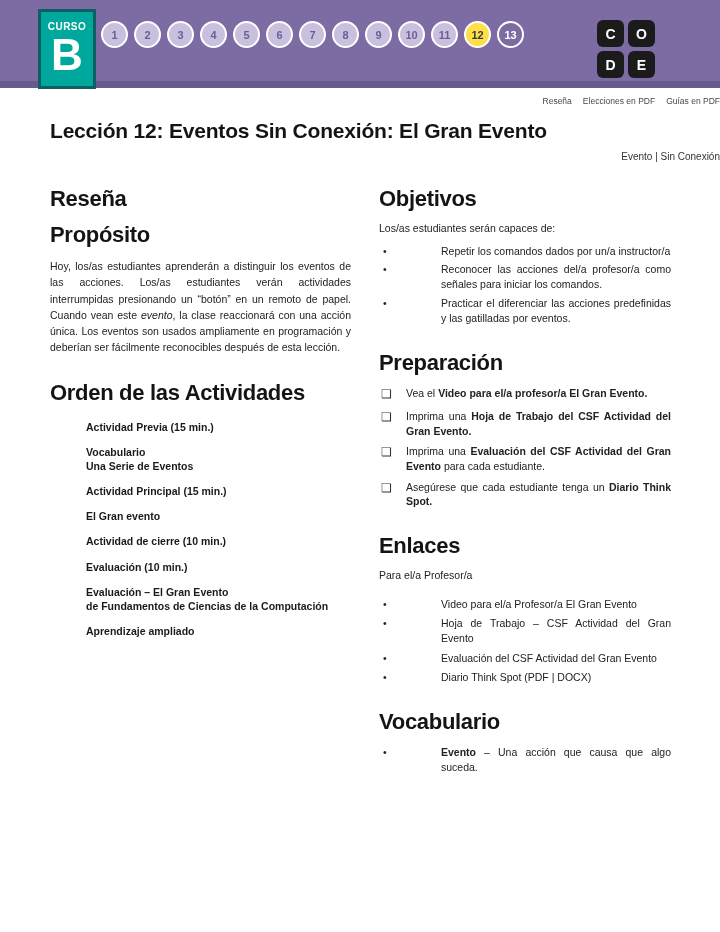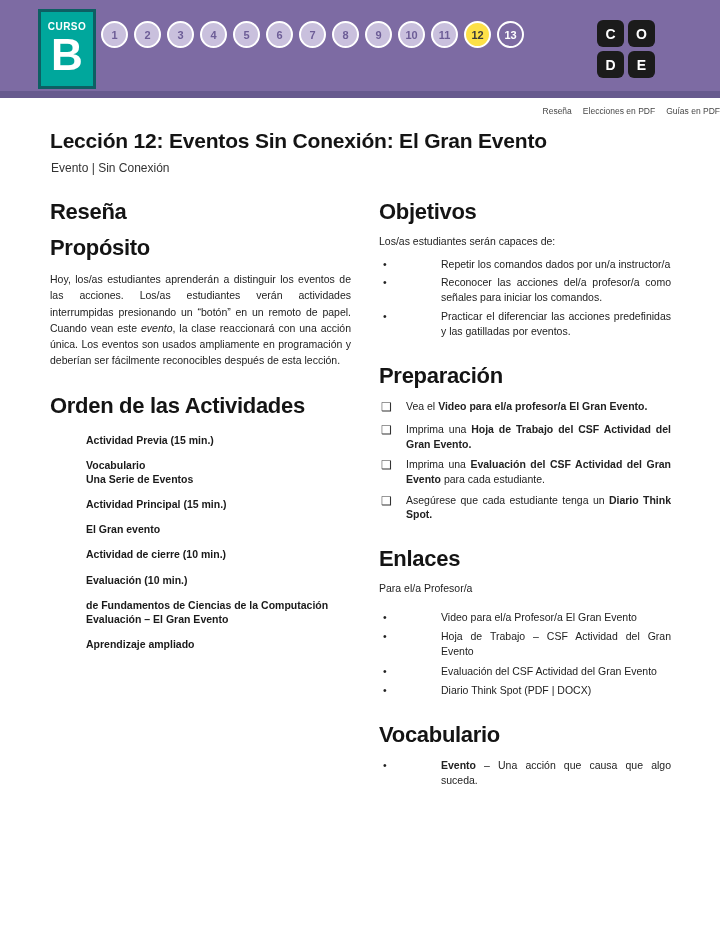--- a/index.html
+++ b/index.html
@@ -3,21 +3,21 @@
 <meta charset="utf-8">
 <style>
   * { box-sizing: border-box; }
   html,body { margin:0; padding:0; }
   body {
     width:720px; height:932px; background:#ffffff; overflow:hidden;
     font-family:"Liberation Sans", sans-serif; color:#1f1f1f; position:relative;
   }
 
   
-  .header { position:relative; height:98px; background:#7d6ba3; border-bottom:7px solid #675a8e; }
+  .header { position:relative; height:88px; background:#7d6ba3; border-bottom:7px solid #675a8e; }
   .badge {
     position:absolute; left:38px; top:9px; width:58px; height:80px;
     background:#00a79c; border:3px solid #0d5f63;
     display:flex; flex-direction:column; align-items:center;
   }
   .badge-top { font-size:10px; font-weight:bold; color:#fff; margin-top:9px; letter-spacing:.5px; }
   .badge-letter { font-size:44px; font-weight:bold; color:#fff; line-height:1; margin-top:1px; }
 
   .lessons { position:absolute; left:101px; top:21px; display:flex; gap:6px; }
   .lesson-circle {
@@ -35,21 +35,21 @@
     color:#fff; font-size:14px; font-weight:bold;
     display:flex; align-items:center; justify-content:center;
   }
 
   
   .links-row { text-align:right; margin-top:8px; font-size:8.5px; color:#474747; height:12px; }
   .pdf-link { color:#474747; text-decoration:none; margin-left:11px; cursor:pointer; }
 
   
   .page-title { margin:11px 0 0 50px; font-size:21px; font-weight:bold; color:#141414; letter-spacing:-0.2px; }
-  .page-subtitle { margin:8px 0 16px 51px; font-size:12px; color:#333; }
+  .page-subtitle { margin:8px 0 16px 51px; font-size:10px; color:#333;text-align:right; }
 
   
   .columns { display:flex; margin:24px 50px 0 50px; gap:28px; }
   .col-left { width:301px; flex:none; }
   .col-right { width:292px; flex:none; }
 
   h2.section { font-size:22px; font-weight:bold; margin:0 0 10px 0; color:#141414; letter-spacing:-0.3px; }
   .body-text { font-size:10.5px; line-height:1.55; text-align:justify; margin:0 0 24px 0; color:#222; }
   .intro-text { font-size:10.5px; margin:0 0 10px 0; color:#222; }
 
@@ -126,22 +126,22 @@
         <div class="activity-group">
           <div>El Gran evento</div>
         </div>
         <div class="activity-group">
           <div>Actividad de cierre (10 min.)</div>
         </div>
         <div class="activity-group">
           <div>Evaluación (10 min.)</div>
         </div>
         <div class="activity-group">
+          <div>Evaluación – El Gran Evento</div>
           <div>de Fundamentos de Ciencias de la Computación</div>
-          <div>Evaluación – El Gran Evento</div>
         </div>
         <div class="activity-group">
           <div>Aprendizaje ampliado</div>
         </div>
       </div>
   </div>
 
   <div class="col-right">
 
     <div class="section-block">

